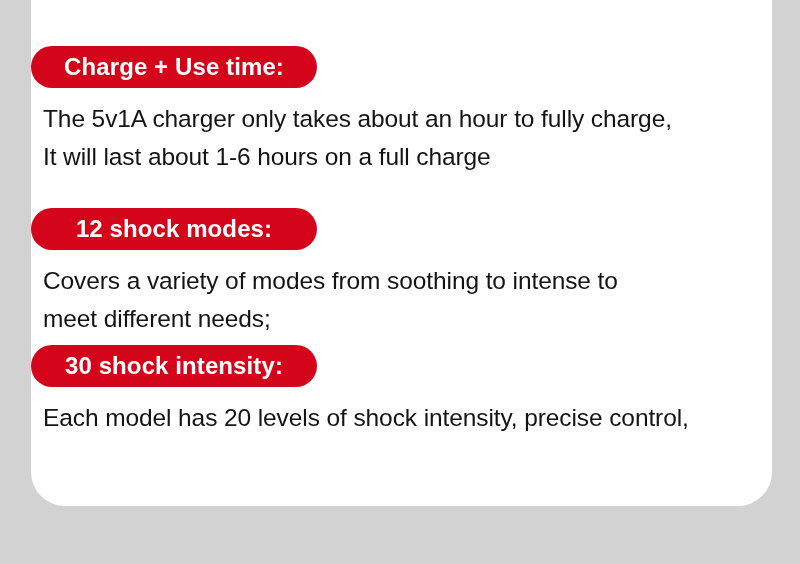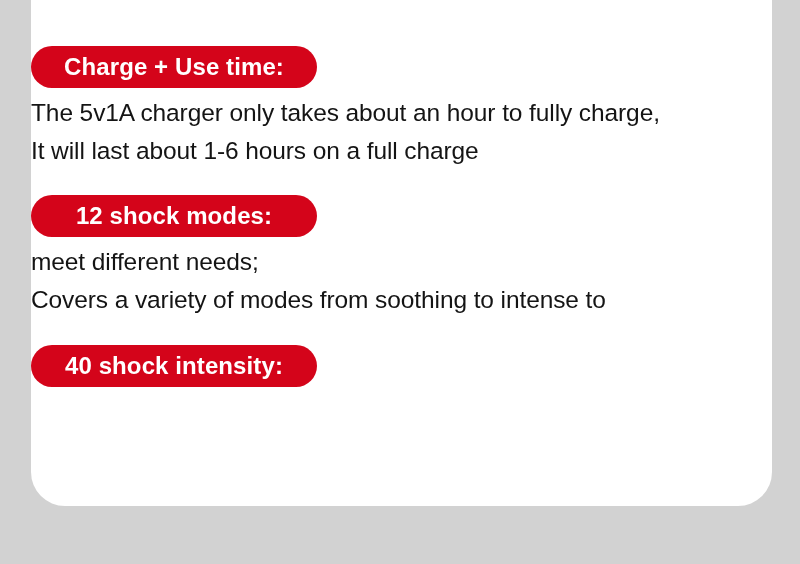--- a/index.html
+++ b/index.html
@@ -60,36 +60,36 @@
     color: #ffffff;
     font-size: 24px;
     font-weight: bold;
     text-align: center;
     letter-spacing: 0.1px;
     box-sizing: border-box;
     white-space: nowrap;
   }
 
   .body-text {
-    margin: 0;
+    margin: 12px;
     color: #141414;
     font-size: 24.5px;
     line-height: 38px;
     font-weight: normal;
     letter-spacing: -0.1px;
     white-space: nowrap;
   }
 
   .body-text .line {
     display: block;
   }
 
   
   #section-charge  { top: 6px; }
-  #section-modes   { top: 155px; }
+  #section-modes   { top: 168px; }
   #section-intensity { top: 305px; }
 
   .badge-wrap { margin: 0 0 6px 0; }
 </style>
 </head>
 <body>
 
 <div id="root">
 
   <div class="card"></div>
@@ -104,27 +104,28 @@
         <span class="line">The 5v1A charger only takes about an hour to fully charge,</span>
         <span class="line">It will last about 1-6 hours on a full charge</span>
       </p>
     </div>
 
     <div class="section" id="section-modes">
       <div class="badge-wrap">
         <span class="badge">12 shock modes:</span>
       </div>
       <p class="body-text">
+        <span class="line">Covers a variety of modes from soothing to intense to</span>
         <span class="line">meet different needs;</span>
-        <span class="line">Covers a variety of modes from soothing to intense to</span>
       </p>
     </div>
 
     <div class="section" id="section-intensity">
       <div class="badge-wrap">
-        <span class="badge">40 shock intensity:</span>
+        <span class="badge">30 shock intensity:</span>
       </div>
       <p class="body-text">
+        <span class="line">Each model has 20 levels of shock intensity, precise control,</span>
       </p>
     </div>
 
   </div>
 </div>
 
 </body></html>

